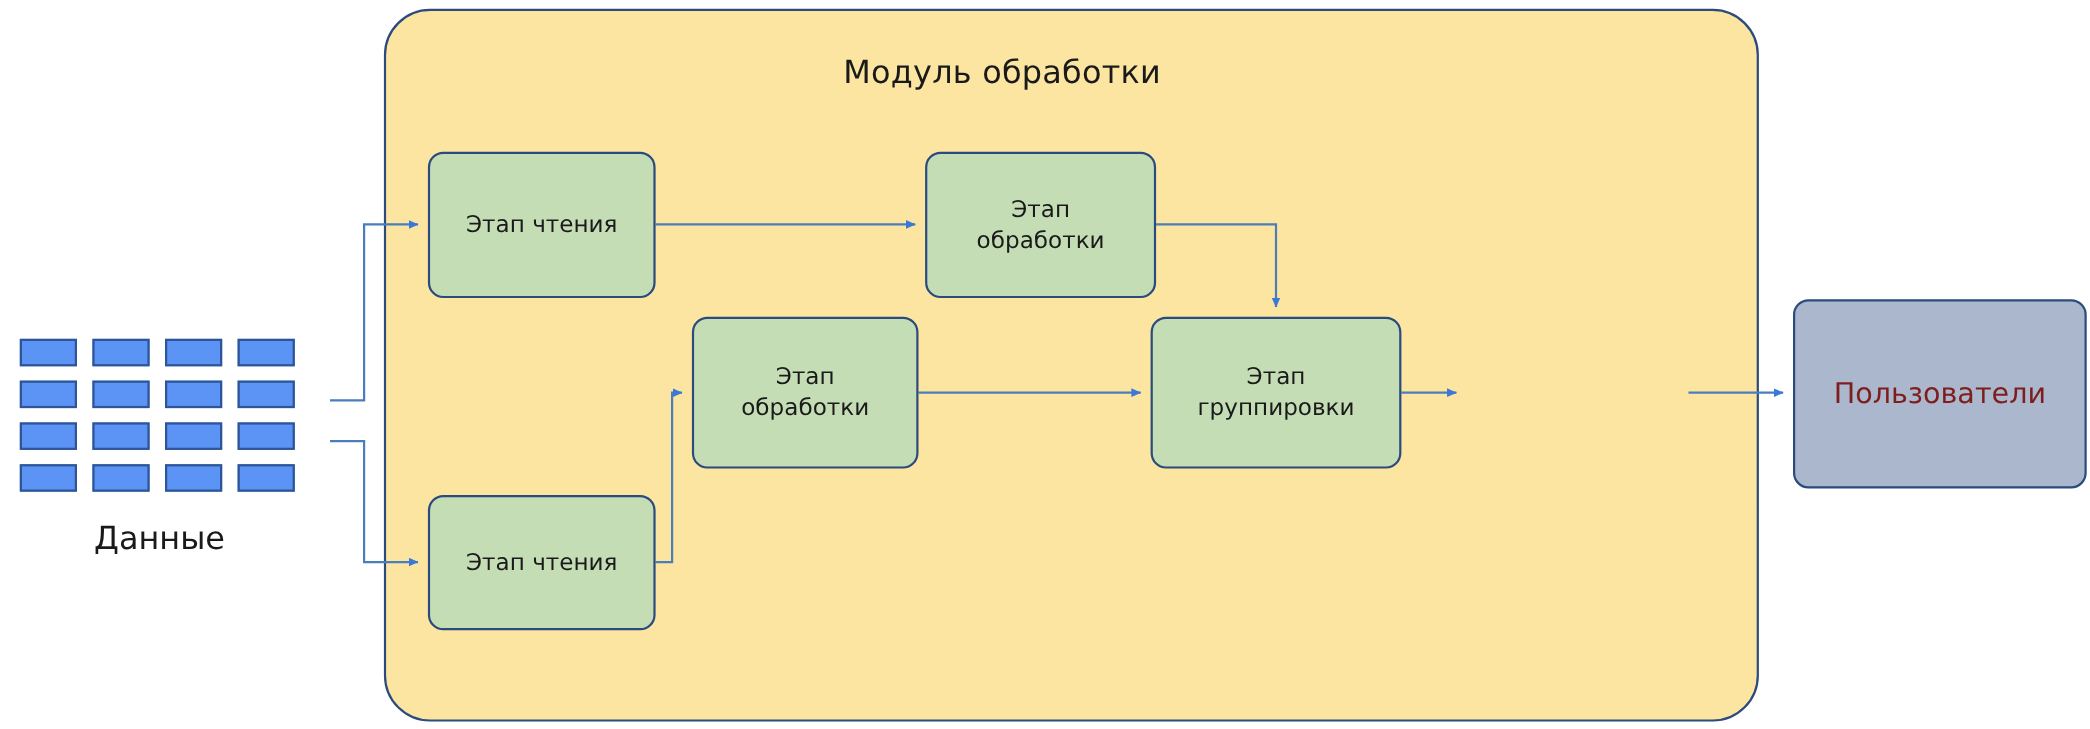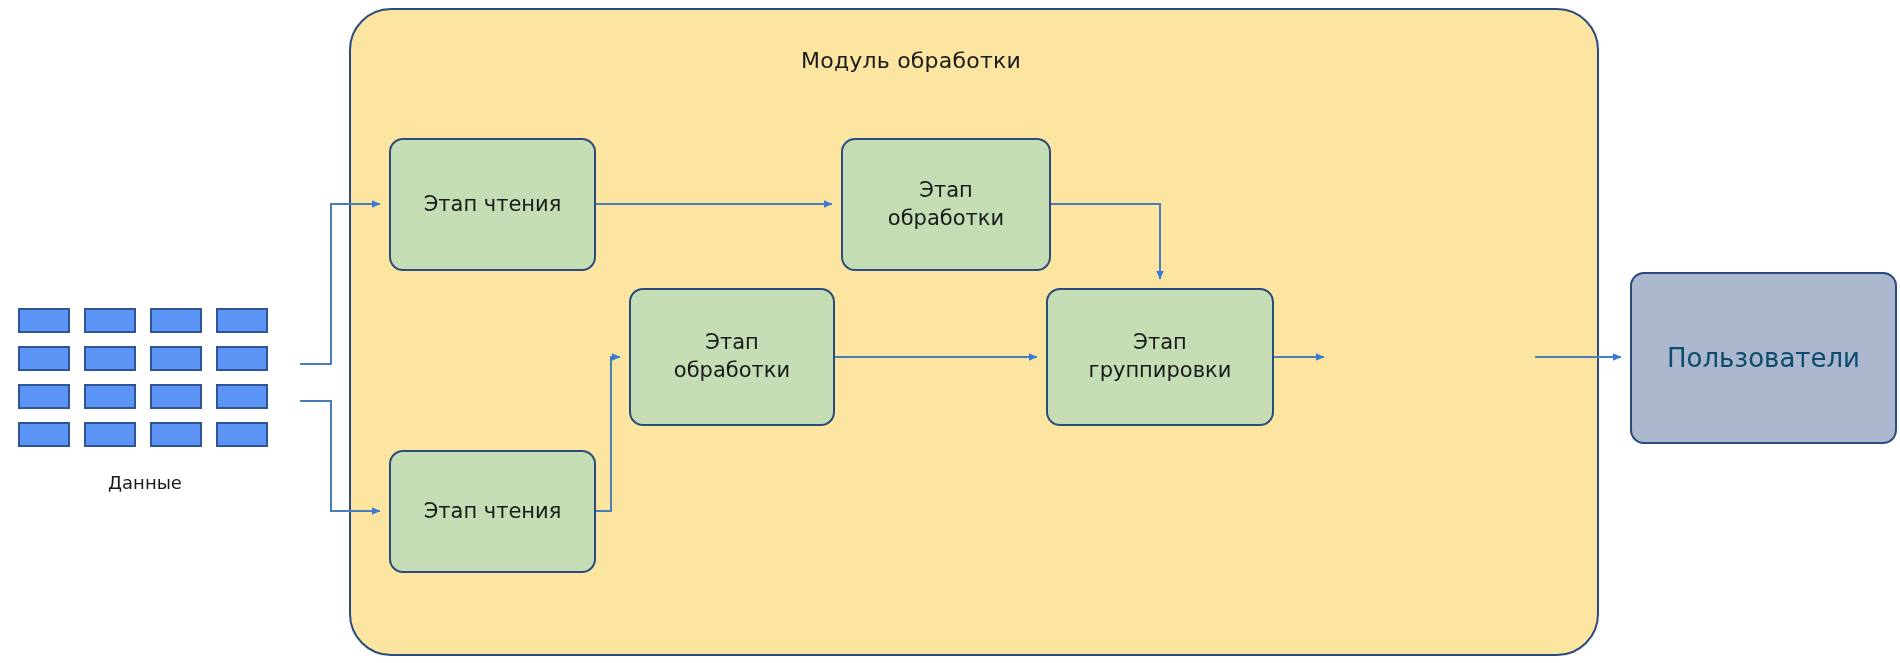--- a/index.html
+++ b/index.html
@@ -37,21 +37,21 @@
     border: 2.5px solid #2b4a7d;
     border-radius: 42px;
     box-sizing: border-box;
   }
   .module-title {
     position: absolute;
     left: 349px;
     top: 48px;
     width: 1124px;
     text-align: center;
-    font-size: 22px;
+    font-size: 29px;
     color: #1a1a1a;
     letter-spacing: 0.2px;
   }
 
   
   .node {
     position: absolute;
     box-sizing: border-box;
     background: #c4ddb5;
     border: 2px solid #2b4a7d;
@@ -83,21 +83,21 @@
     height: 172px;
     box-sizing: border-box;
     background: #aab7cd;
     border: 2px solid #2b4a7d;
     border-radius: 14px;
     display: flex;
     align-items: center;
     justify-content: center;
     text-align: center;
     font-size: 26px;
-    color: #0c4a6e;
+    color: #7f1d1d;
   }
 
   
   .data-grid {
     position: absolute;
     left: 18px;
     top: 308px;
     width: 280px;
   }
   .data-row {
@@ -111,21 +111,21 @@
     background: #5b94f5;
     border: 2.5px solid #2f5596;
     box-sizing: border-box;
   }
   .data-label {
     position: absolute;
     left: 0px;
     top: 472px;
     width: 290px;
     text-align: center;
-    font-size: 18px;
+    font-size: 29px;
     color: #1a1a1a;
   }
 </style>
 </head>
 <body>
 
 <div id="stage">
 
   <div class="module-box"></div>
 

